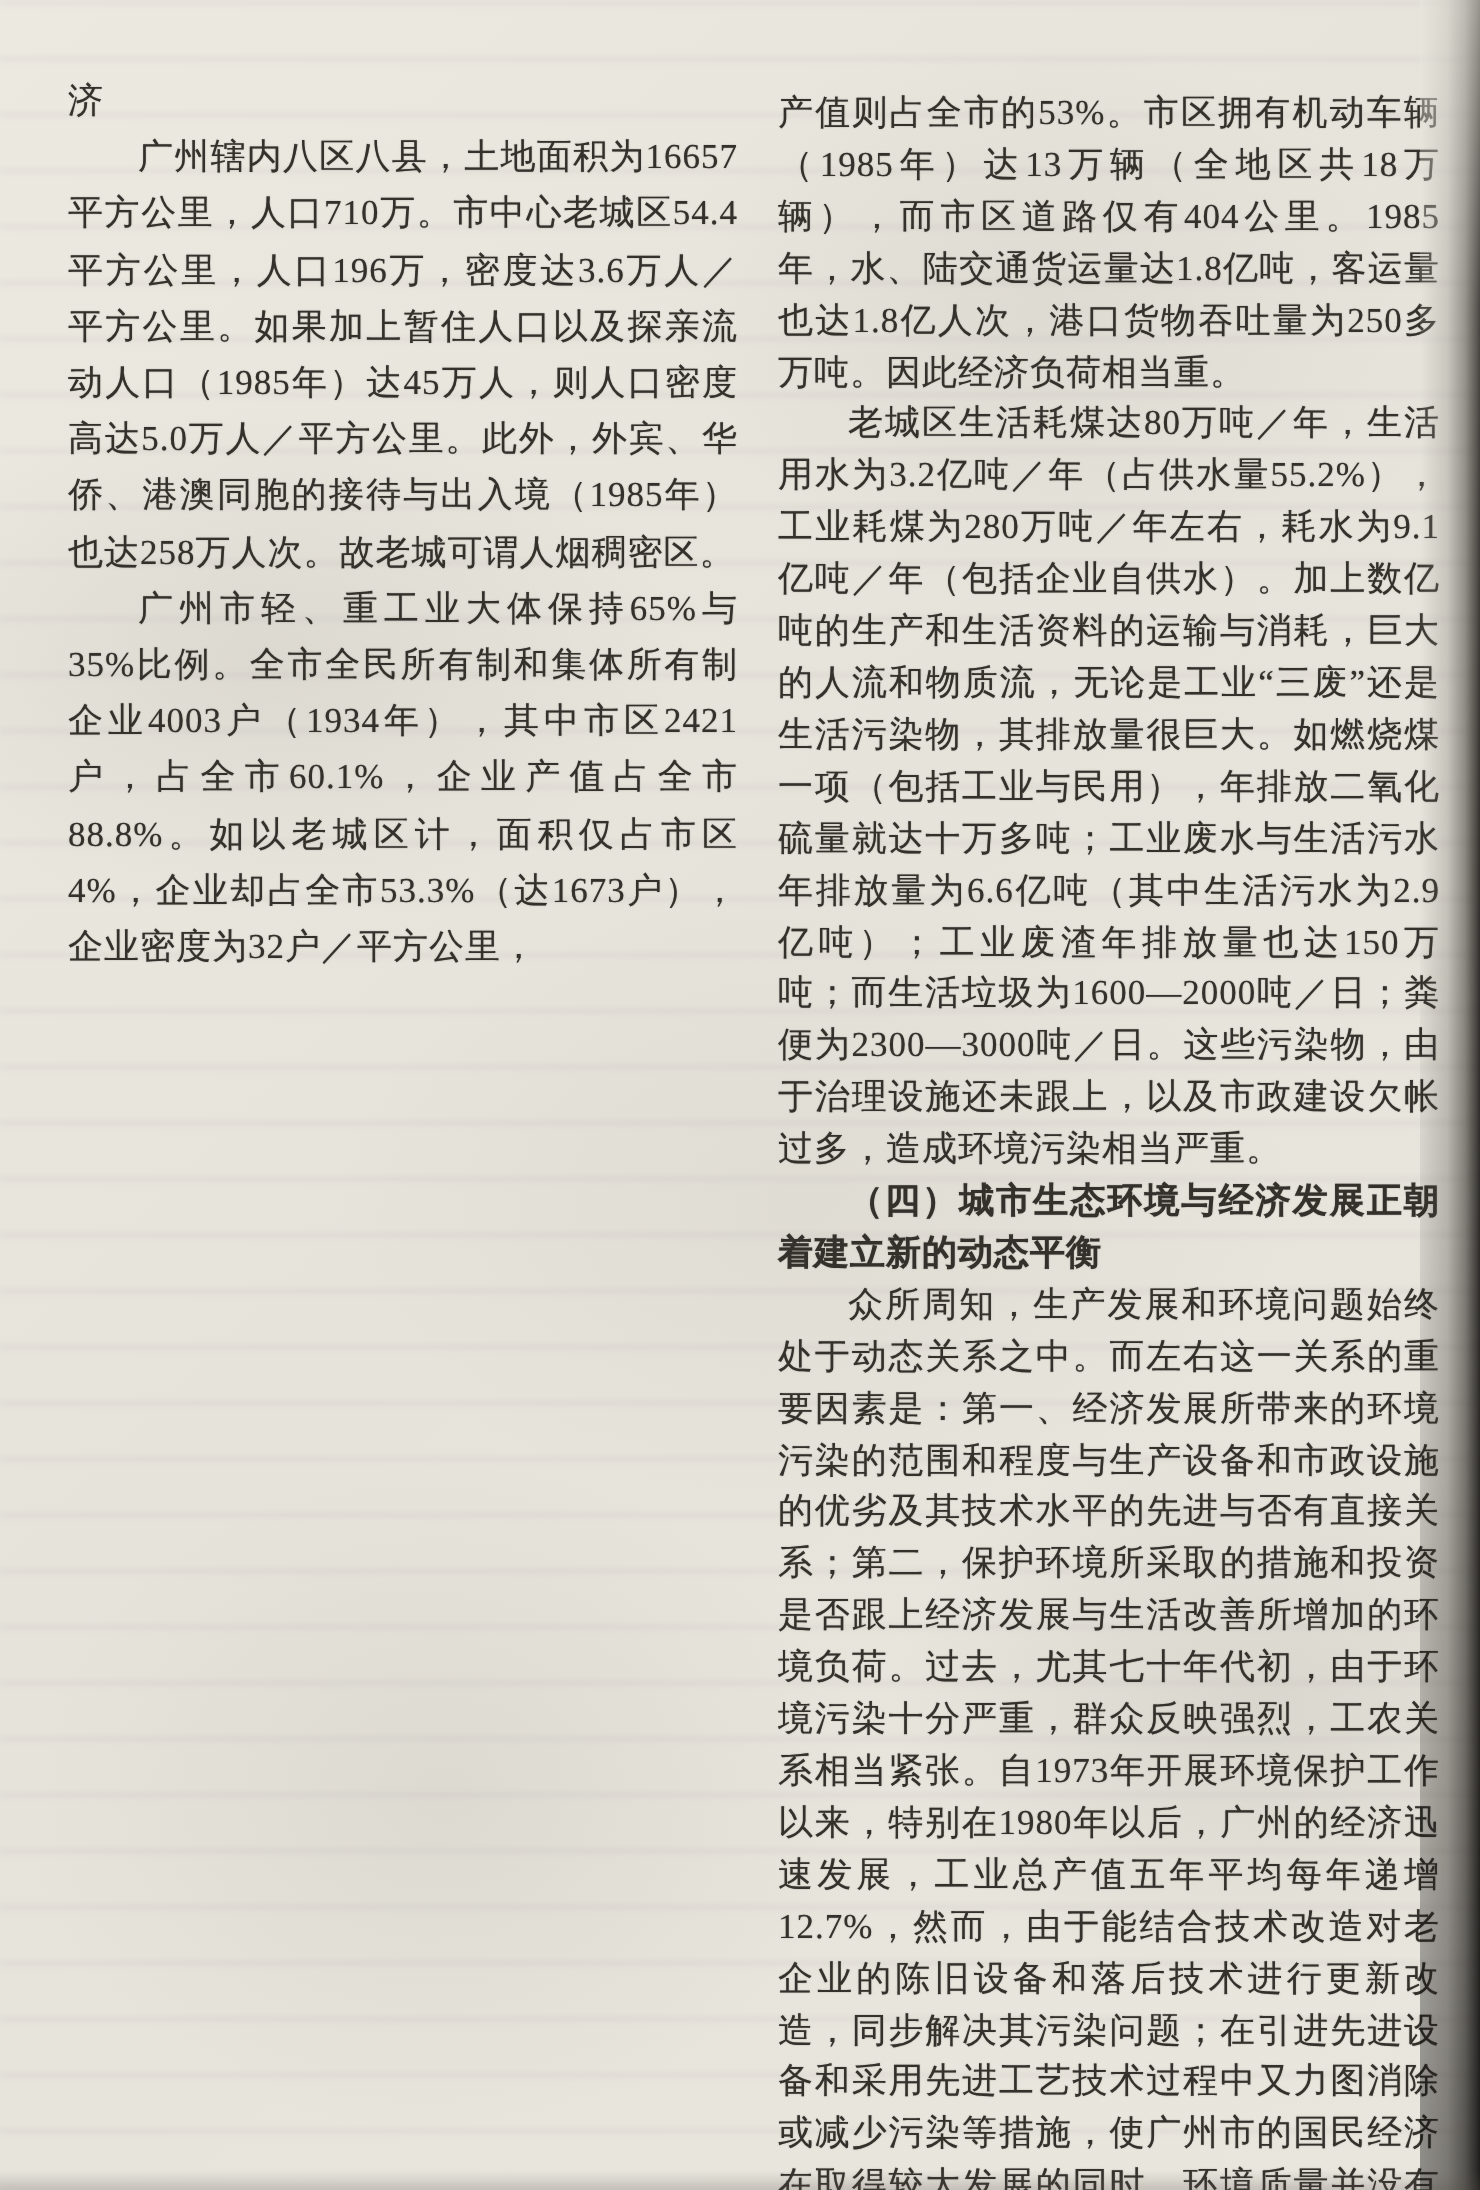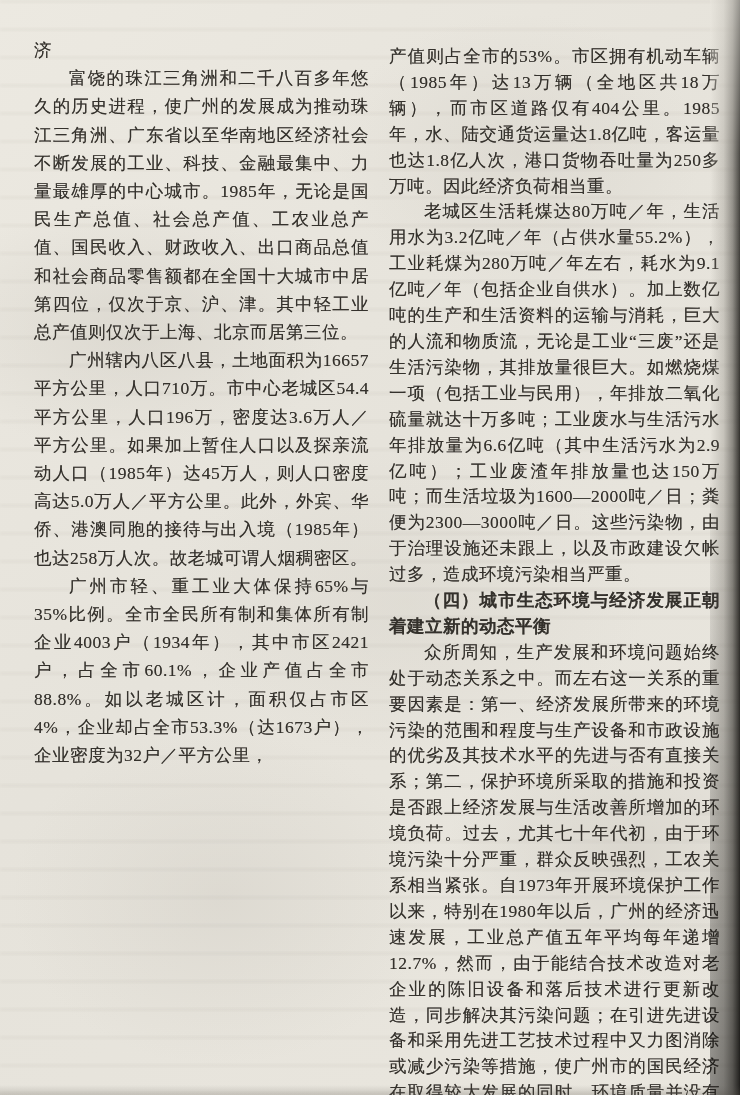--- a/index.html
+++ b/index.html
@@ -95,21 +95,20 @@
   }
 </style>
 </head>
 <body>
 
 <div class="page">
   <div class="bleed"></div>
 
   <div class="column col-left">
     <p>济</p>
-    <p class="indent">富饶的珠江三角洲和二千八百多年悠久的历史进程，使广州的发展成为推动珠江三角洲、广东省以至华南地区经济社会不断发展的工业、科技、金融最集中、力量最雄厚的中心城市。1985年，无论是国民生产总值、社会总产值、工农业总产值、国民收入、财政收入、出口商品总值和社会商品零售额都在全国十大城市中居第四位，仅次于京、沪、津。其中轻工业总产值则仅次于上海、北京而居第三位。</p>
     <p class="indent">广州辖内八区八县，土地面积为16657平方公里，人口710万。市中心老城区54.4平方公里，人口196万，密度达3.6万人／平方公里。如果加上暂住人口以及探亲流动人口（1985年）达45万人，则人口密度高达5.0万人／平方公里。此外，外宾、华侨、港澳同胞的接待与出入境（1985年）也达258万人次。故老城可谓人烟稠密区。</p>
     <p class="indent">广州市轻、重工业大体保持65%与35%比例。全市全民所有制和集体所有制企业4003户（1934年），其中市区2421户，占全市60.1%，企业产值占全市88.8%。如以老城区计，面积仅占市区4%，企业却占全市53.3%（达1673户），企业密度为32户／平方公里，</p>
   </div>
 
   <div class="column col-right">
     <p>产值则占全市的53%。市区拥有机动车辆（1985年）达13万辆（全地区共18万辆），而市区道路仅有404公里。1985年，水、陆交通货运量达1.8亿吨，客运量也达1.8亿人次，港口货物吞吐量为250多万吨。因此经济负荷相当重。</p>
     <p class="indent">老城区生活耗煤达80万吨／年，生活用水为3.2亿吨／年（占供水量55.2%），工业耗煤为280万吨／年左右，耗水为9.1亿吨／年（包括企业自供水）。加上数亿吨的生产和生活资料的运输与消耗，巨大的人流和物质流，无论是工业“三废”还是生活污染物，其排放量很巨大。如燃烧煤一项（包括工业与民用），年排放二氧化硫量就达十万多吨；工业废水与生活污水年排放量为6.6亿吨（其中生活污水为2.9亿吨）；工业废渣年排放量也达150万吨；而生活垃圾为1600—2000吨／日；粪便为2300—3000吨／日。这些污染物，由于治理设施还未跟上，以及市政建设欠帐过多，造成环境污染相当严重。</p>
     <p class="indent heading">（四）城市生态环境与经济发展正朝着建立新的动态平衡</p>
     <p class="indent">众所周知，生产发展和环境问题始终处于动态关系之中。而左右这一关系的重要因素是：第一、经济发展所带来的环境污染的范围和程度与生产设备和市政设施的优劣及其技术水平的先进与否有直接关系；第二，保护环境所采取的措施和投资是否跟上经济发展与生活改善所增加的环境负荷。过去，尤其七十年代初，由于环境污染十分严重，群众反映强烈，工农关系相当紧张。自1973年开展环境保护工作以来，特别在1980年以后，广州的经济迅速发展，工业总产值五年平均每年递增12.7%，然而，由于能结合技术改造对老企业的陈旧设备和落后技术进行更新改造，同步解决其污染问题；在引进先进设备和采用先进工艺技术过程中又力图消除或减少污染等措施，使广州市的国民经济在取得较大发展的同时，环境质量并没有同步明</p>
   </div>

